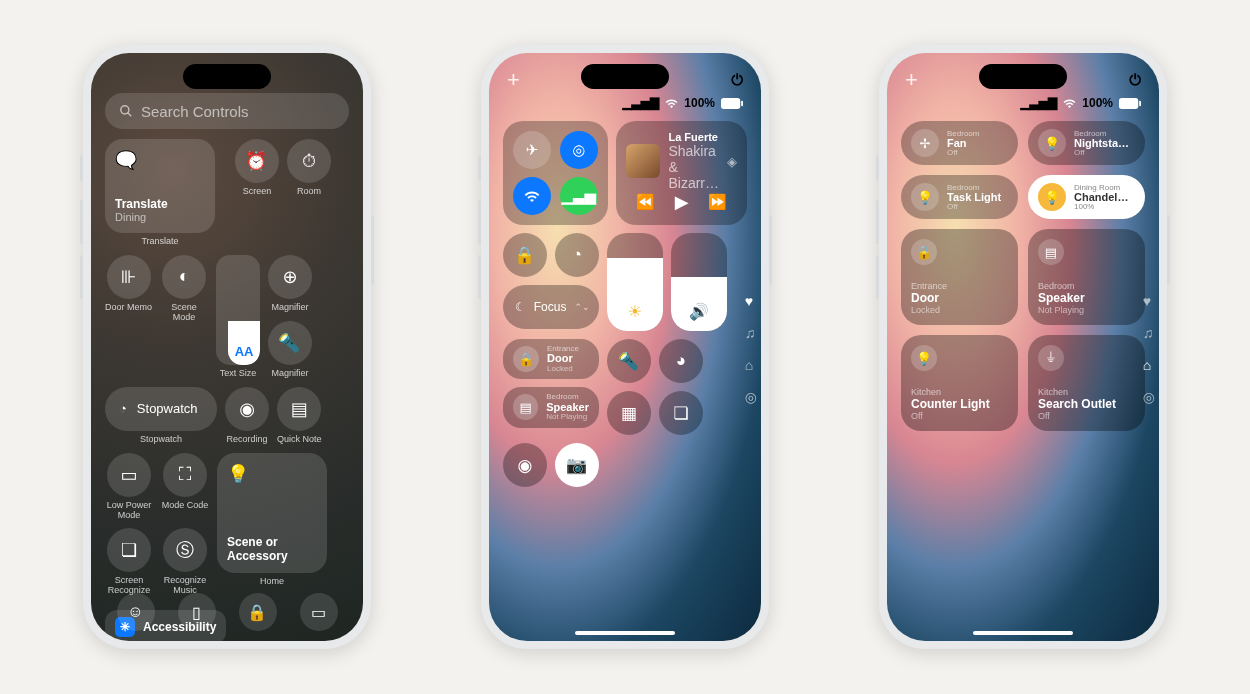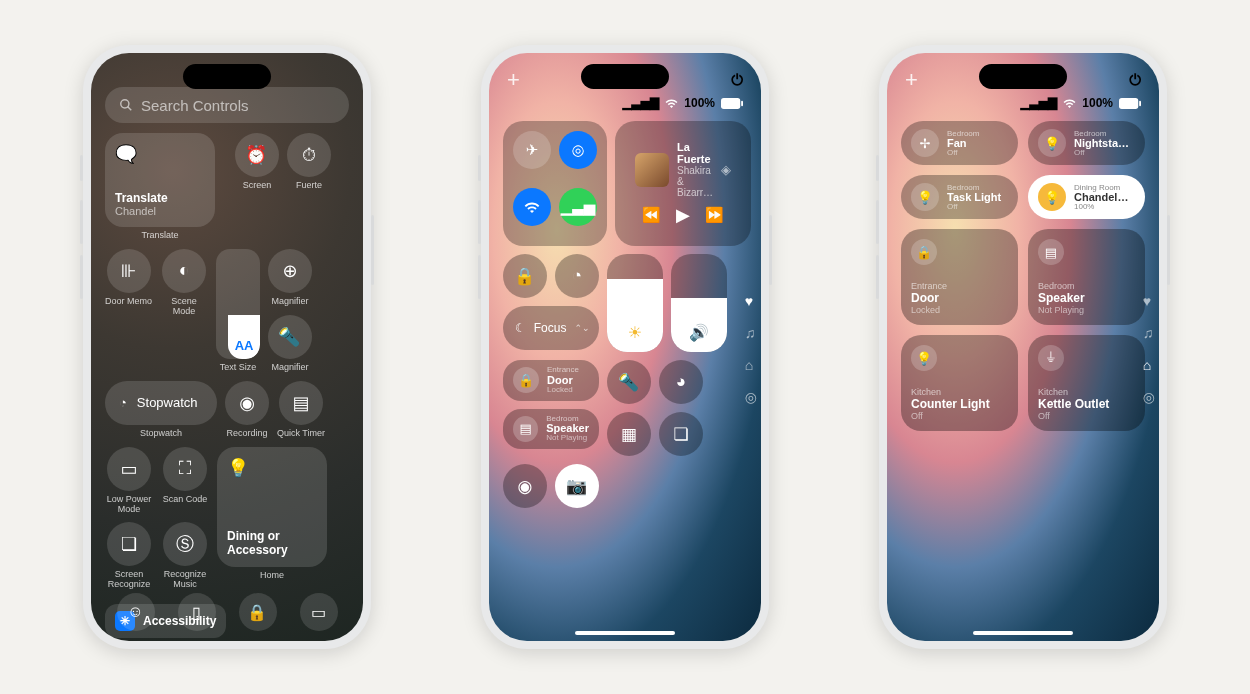--- a/index.html
+++ b/index.html
@@ -10,21 +10,21 @@
   .sb-l2{left:-3px;top:155px;width:3px;height:44px}
   .sb-l3{left:-3px;top:210px;width:3px;height:44px}
   .sb-r1{right:-3px;top:170px;width:3px;height:70px}
   .screen{width:100%;height:100%;border-radius:38px;overflow:hidden;position:relative}
   .island{position:absolute;top:11px;left:50%;transform:translateX(-50%);width:88px;height:25px;background:#000;border-radius:16px;z-index:10}
 
   
   .bg1{background:radial-gradient(circle at 30% 20%,#5d4a3f 0%,#3d3832 35%,#2a2d2b 70%,#1e2622 100%)}
   .bg2,.bg3{background:radial-gradient(ellipse at 25% 30%,#f6dfb0 0%,#f1b3a6 22%,#d88692 40%,#5b7fa8 58%,#1c4662 75%,#0c2a3e 100%)}
 
-  .content{position:absolute;inset:0;padding:22px 14px 10px;color:#fff}
+  .content{position:absolute;inset:0;padding:28px 14px 10px;color:#fff}
   .grabber{width:36px;height:4px;border-radius:3px;background:rgba(255,255,255,.5);margin:0 auto 8px}
   .search{height:36px;border-radius:18px;background:rgba(255,255,255,.14);display:flex;align-items:center;padding:0 14px;gap:8px;color:rgba(255,255,255,.6);font-size:15px}
 
   .topbar{position:absolute;top:14px;left:18px;right:18px;display:flex;justify-content:space-between;align-items:center;font-size:15px;font-weight:600;z-index:5}
   .plus{color:rgba(255,255,255,.85);font-size:22px;font-weight:300}
   .statusrow{position:absolute;top:43px;right:18px;display:flex;align-items:center;gap:6px;font-size:12px;font-weight:600;z-index:5}
 
   
   .p1wrap{display:flex;flex-direction:column;gap:8px;margin-top:10px}
   .row{display:flex;gap:8px}
@@ -44,25 +44,25 @@
   .bcirc{width:38px;height:38px;border-radius:50%;background:rgba(255,255,255,.13);display:flex;align-items:center;justify-content:center;font-size:16px}
 
   
   .content2{position:absolute;inset:0;padding:68px 14px 10px;color:#fff}
   .grid2{display:grid;grid-template-columns:1fr 1fr;gap:8px}
   .conn{background:rgba(0,0,0,.28);border-radius:20px;padding:10px;display:grid;grid-template-columns:1fr 1fr;gap:8px}
   .cbtn{width:38px;height:38px;border-radius:50%;display:flex;align-items:center;justify-content:center;font-size:15px}
   .cbtn.dim{background:rgba(255,255,255,.18)}
   .cbtn.blue{background:#0b78ff}
   .cbtn.green{background:#30d158}
-  .media{background:rgba(0,0,0,.28);border-radius:20px;padding:20px;display:flex;flex-direction:column;gap:6px}
+  .media{background:rgba(0,0,0,.28);border-radius:20px;padding:10px;display:flex;flex-direction:column;}
   .media-top{display:flex;gap:8px;align-items:center}
   .art{width:34px;height:34px;border-radius:6px;background:linear-gradient(135deg,#d6a46a,#7a4a2d)}
   .mtitle{font-size:11px;font-weight:600;line-height:1.1}
-  .martist{font-size:10px;color:rgba(255,255,255,.65)}
+  .martist{font-size:14px;color:rgba(255,255,255,.65)}
   .mctrls{display:flex;justify-content:space-around;align-items:center;font-size:15px}
   .row2{display:flex;gap:8px;margin-top:8px}
   .sq{width:44px;height:44px;border-radius:50%;background:rgba(0,0,0,.3);display:flex;align-items:center;justify-content:center;font-size:17px}
   .sqround{width:44px;height:44px;border-radius:50%;background:#fff;color:#000;display:flex;align-items:center;justify-content:center;font-size:17px}
   .focus2{width:96px;height:44px;border-radius:22px;background:rgba(0,0,0,.3);display:flex;align-items:center;padding:0 12px;gap:8px;font-size:12px;font-weight:500}
   .vslider{width:56px;height:98px;border-radius:20px;background:rgba(0,0,0,.3);position:relative;overflow:hidden}
   .vslider .vfill{position:absolute;left:0;right:0;bottom:0;background:#fff;display:flex;align-items:flex-end;justify-content:center;padding-bottom:10px}
   .vslider.bri .vfill{height:75%;color:#f3b92f}
   .vslider.vol .vfill{height:55%;color:#1fa7ff}
   .pillbtn{width:96px;border-radius:18px;background:rgba(0,0,0,.3);display:flex;align-items:center;gap:8px;padding:6px 10px}
@@ -118,36 +118,36 @@
       </div>
 
       <div class="p1wrap">
 
         <div class="row">
           <div class="cell">
             <div class="tile-l">
               <span class="ic">🗨️</span>
               <div>
                 <div class="t">Translate</div>
-                <div class="s">Chandel</div>
+                <div class="s">Dining</div>
               </div>
             </div>
             <span class="lbl">Translate</span>
           </div>
           <div class="cell" style="margin-left:12px">
             <div class="circ">
                 <span>⏰</span>
               </div>
             <span class="lbl">Screen</span>
           </div>
           <div class="cell">
             <div class="circ">
                 <span>⏱</span>
               </div>
-            <span class="lbl">Fuerte</span>
+            <span class="lbl">Room</span>
           </div>
         </div>
 
         <div class="row">
           <div class="cell">
               <div class="circ">
                 <span>⊪</span>
               </div>
               <span class="lbl">Door Memo</span>
             </div>
@@ -192,55 +192,55 @@
           <div class="cell">
               <div class="circ">
                 <span>◉</span>
               </div>
               <span class="lbl">Recording</span>
             </div>
           <div class="cell">
               <div class="circ">
                 <span>▤</span>
               </div>
-              <span class="lbl">Quick Timer</span>
+              <span class="lbl">Quick Note</span>
             </div>
         </div>
 
         <div class="row">
           <div style="display:grid;grid-template-columns:repeat(2,1fr);gap:8px">
             <div class="cell">
                 <div class="circ">
                   <span>▭</span>
                 </div>
                 <span class="lbl">Low Power Mode</span>
               </div>
             <div class="cell">
                 <div class="circ">
                   <span>⛶</span>
                 </div>
-                <span class="lbl">Scan Code</span>
+                <span class="lbl">Mode Code</span>
               </div>
             <div class="cell">
                 <div class="circ">
                   <span>❏</span>
                 </div>
                 <span class="lbl">Screen Recognize</span>
               </div>
             <div class="cell">
                 <div class="circ">
                   <span>Ⓢ</span>
                 </div>
                 <span class="lbl">Recognize Music</span>
               </div>
           </div>
           <div class="cell">
             <div class="tile-l" style="height:120px">
               <span class="ic">💡</span>
-              <div class="t" style="font-size:12px">Dining or Accessory</div>
+              <div class="t" style="font-size:12px">Scene or Accessory</div>
             </div>
             <span class="lbl">Home</span>
           </div>
         </div>
 
         <div class="accrow" style="margin-top:6px">
           <div class="accdot">✳︎</div>
           <span>Accessibility</span>
         </div>
       </div>
@@ -462,21 +462,21 @@
             <div class="bt">
               <div class="a">Kitchen</div>
               <div class="b">Counter Light</div>
               <div class="c">Off</div>
             </div>
           </div>
         <div class="hsq">
             <div class="top">⏚</div>
             <div class="bt">
               <div class="a">Kitchen</div>
-              <div class="b">Kettle Outlet</div>
+              <div class="b">Search Outlet</div>
               <div class="c">Off</div>
             </div>
           </div>
       </div>
     </div>
 
     <div class="sidetabs">
       <span>♥</span>
       <span>♫</span>
       <span class="on">⌂</span>

